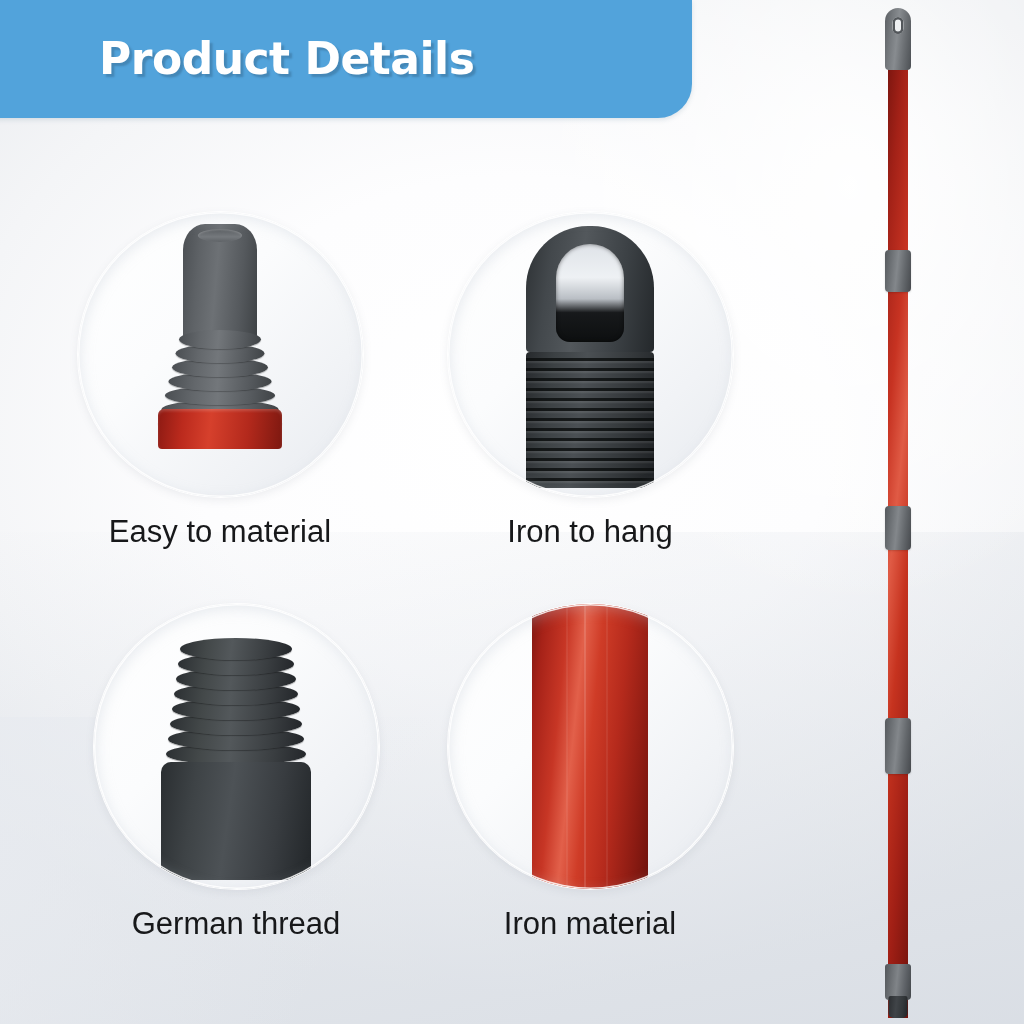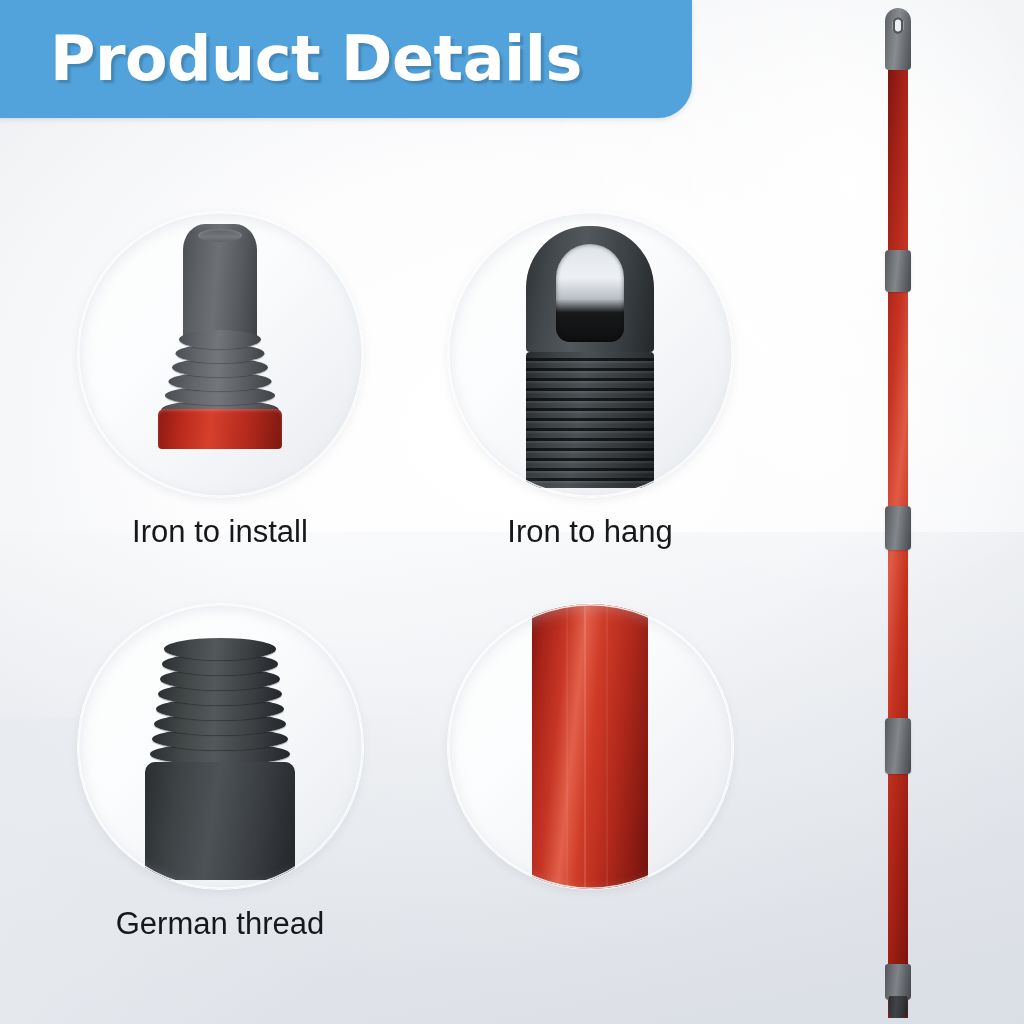--- a/index.html
+++ b/index.html
@@ -57,46 +57,46 @@
     top: 0;
     width: 706px;
     height: 118px;
     background: #52a3db;
     border-bottom-right-radius: 34px;
     box-shadow: 0 2px 5px rgba(90,120,145,0.18);
     display: flex;
     align-items: center;
   }
   #banner-title {
-    margin-left: 64px;
+    margin-left: 113px;
     color: #ffffff;
     font-family: "DejaVu Sans", sans-serif;
     font-weight: bold;
-    font-size: 62px;
+    font-size: 44px;
     letter-spacing: -0.5px;
     line-height: 1;
     text-shadow: 3px 3px 2px rgba(40,80,110,0.33);
     white-space: nowrap;
   }
 
   
   #features {
     position: absolute;
     left: 60px;
     top: 212px;
     width: 700px;
     height: 790px;
   }
   .feature {
     position: absolute;
     width: 300px;
   }
   .feature.c1 { left: 10px;  top: 0; }
   .feature.c2 { left: 380px; top: 0; }
-  .feature.c3 { left: 10px;  top: 392px; }
+  .feature.c3 { left: 26px;  top: 392px; }
   .feature.c4 { left: 380px; top: 392px; }
 
   .circle {
     position: relative;
     width: 285px;
     height: 285px;
     margin: 0 auto;
     border-radius: 50%;
     overflow: hidden;
     background:
@@ -392,21 +392,21 @@
               <div class="ring" style="width: 89px; height: 19px; top: 14px; z-index: 6;"></div>
               <div class="ring" style="width: 96px; height: 19px; top: 28px; z-index: 5;"></div>
               <div class="ring" style="width: 103px; height: 19px; top: 42px; z-index: 4;"></div>
               <div class="ring" style="width: 110px; height: 19px; top: 56px; z-index: 3;"></div>
               <div class="ring" style="width: 117px; height: 19px; top: 70px; z-index: 2;"></div>
               <div class="ring" style="width: 124px; height: 19px; top: 84px; z-index: 1;"></div>
             </div>
           <div class="c1-base-red"></div>
         </div>
       </div>
-      <div class="feature-label">Iron to install</div>
+      <div class="feature-label">Easy to material</div>
     </div>
 
     <div class="feature c2">
       <div class="circle">
         <div class="c2-stack">
           <div class="c2-head">
             <div class="c2-hole"></div>
           </div>
           <div class="c2-ribs" id="c2-ribs">
               <div class="rib" style="top: 6px;"></div>
@@ -448,20 +448,21 @@
     </div>
 
     <div class="feature c4">
       <div class="circle">
         <div class="c4-tube" id="c4-tube">
             <div class="seam" style="left: 34px; opacity: 0.25;"></div>
             <div class="seam" style="left: 52px; opacity: 0.5;"></div>
             <div class="seam" style="left: 74px; opacity: 0.25;"></div>
           </div>
       </div>
+      <div class="feature-label">Iron material</div>
     </div>
 
   </div>
 
   <div id="pole">
     <div class="pole-red" style="top:46px;height:964px;"></div>
 
     <div class="pole-cap">
       <div class="pole-cap-hole"></div>
     </div>

